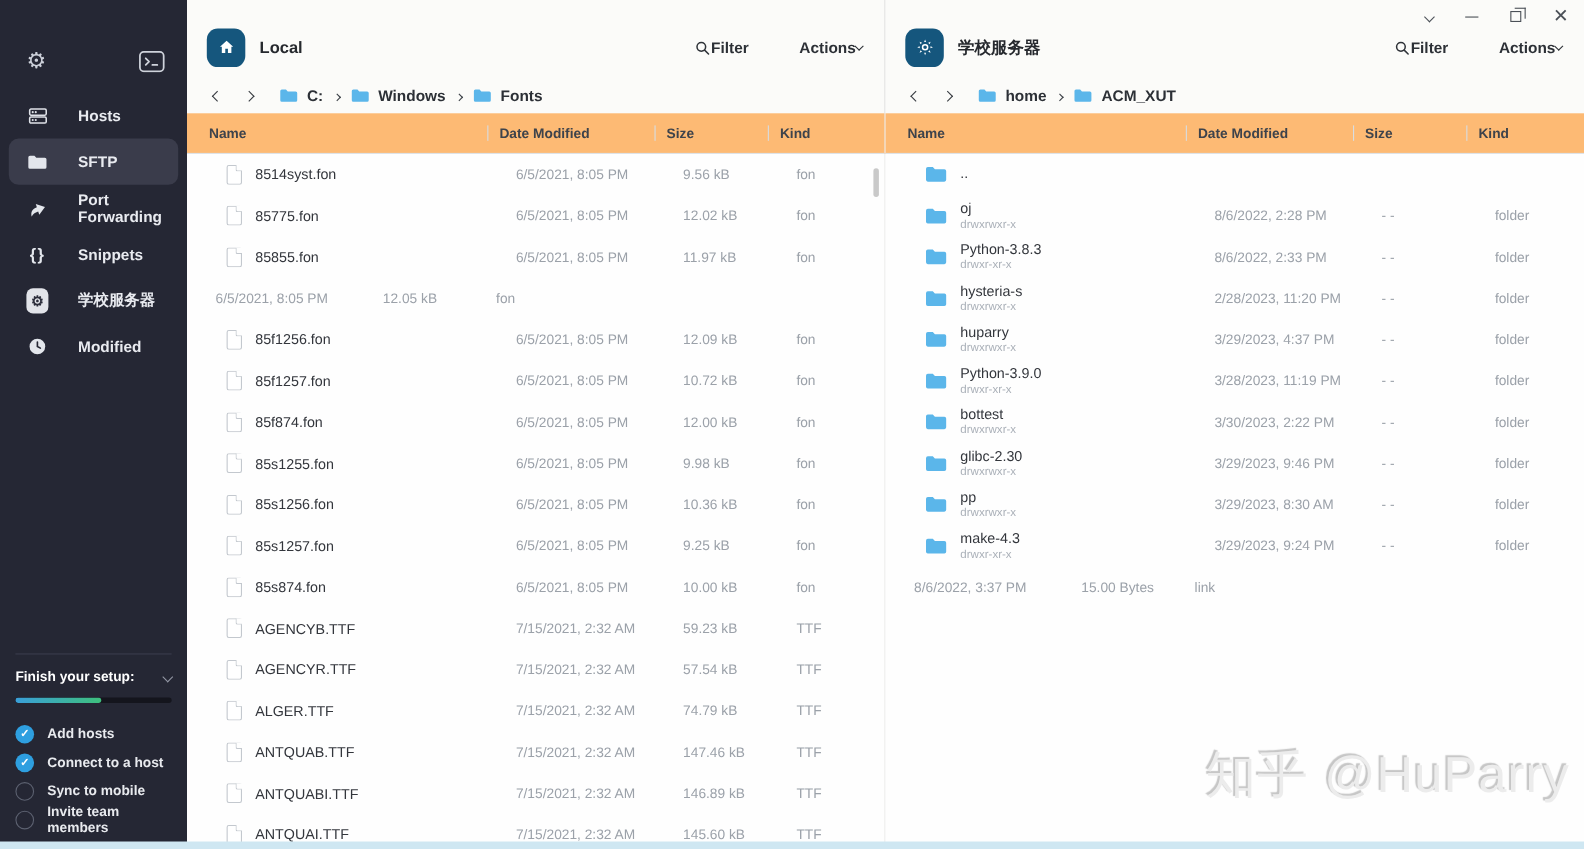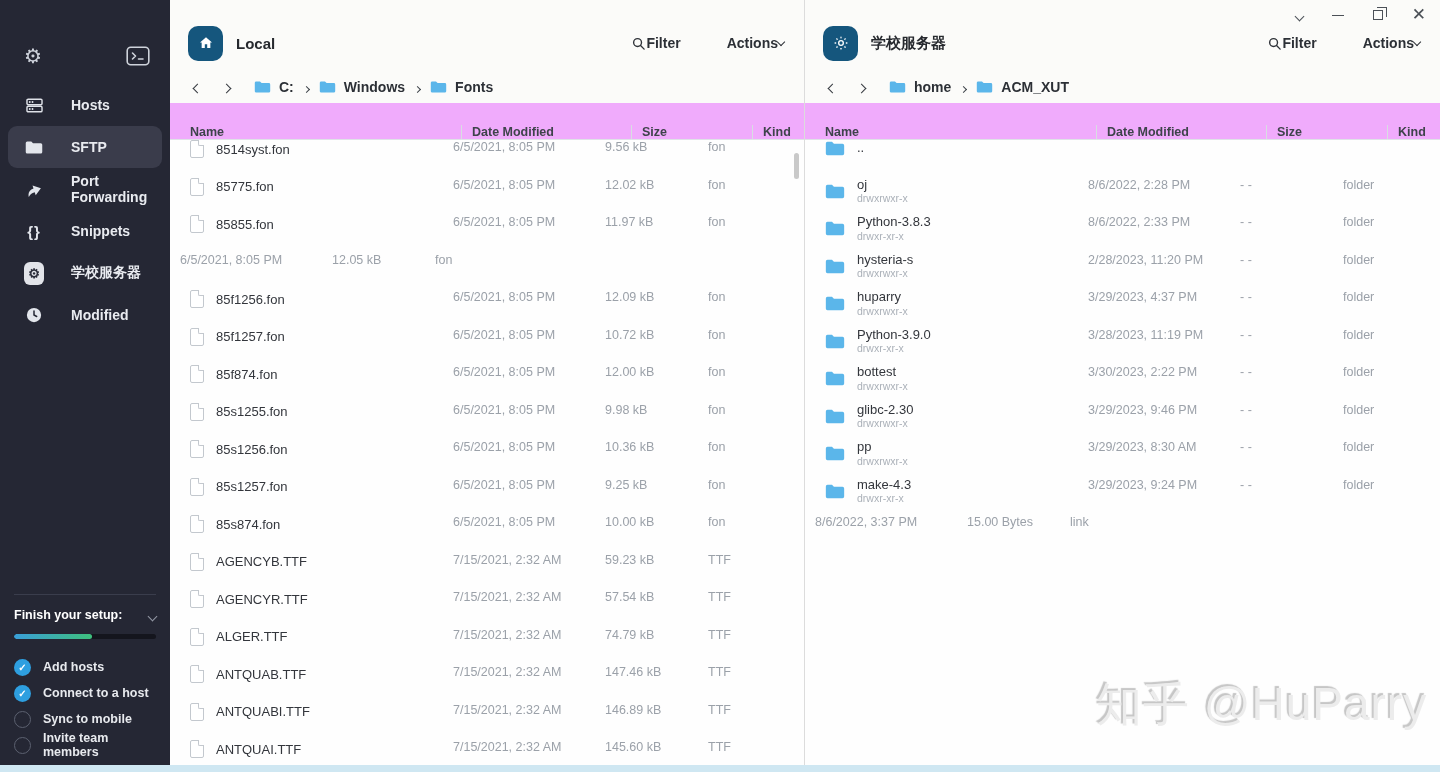--- a/index.html
+++ b/index.html
@@ -58,29 +58,29 @@
   .hdr-filter { margin-right:46px; }
   .hdr-actions .chev { width:6px; height:6px; border-width:1.7px; margin-top:-2px; }
   .crumb-row { display:flex; align-items:center; margin-top:14px; height:22px; color:#2c3036; }
   .nav-arrow { padding:0 6px; color:#35393f; }
   .nav-arrow .chev { width:7px; height:7px; }
   .crumbs { display:flex; align-items:center; margin-left:18px; gap:10px; }
   .crumb { display:flex; align-items:center; gap:8px; font-size:14px; font-weight:600; color:#2c3036; }
   .crumb-sep .chev { width:5px; height:5px; border-width:1.8px; color:#3c4148; }
 
   
-  .thead { display:flex; background:#f0abfc; height:37px; align-items:flex-end; flex:0 0 37px; border-bottom:1px solid #dfe3e7;gap:18px;}
+  .thead { display:flex; background:#fdba74; height:37px; align-items:center; flex:0 0 37px; border-bottom:1px solid #dfe3e7;}
   .th { display:flex; align-items:center; font-size:12.5px; font-weight:700; color:#3e434b; }
   .th + .th { border-left:1px solid #d8dde2; }
   .c1 { width:273px; padding-left:20px; }
   .c2 { width:152px; padding-left:10px; }
   .c3 { width:103px; padding-left:10px; }
   .c4 { flex:1; padding-left:10px; }
   .tbody { position:relative; flex:1; background:#fefefe; overflow:hidden; }
-  .trow { display:flex; align-items:flex-start; height:37.5px; }
+  .trow { display:flex; align-items:center; height:37.5px;padding-left:16px; }
   .cell { display:flex; align-items:center; overflow:hidden; white-space:nowrap; }
   .name-cell { gap:12px; }
   .fname { font-size:13px; color:#33363c; }
   .gray { font-size:12.5px; color:#9ba1a9; }
   .namewrap { display:flex; flex-direction:column; justify-content:center; line-height:1.15; }
   .perm { font-size:10.5px; color:#abb1b9; }
   .doc-icon { position:relative; width:14px; height:18px; background:#fff; border:1px solid #c3c8ce;
     border-radius:2px; flex:0 0 14px; }
   .doc-icon::before { content:""; position:absolute; top:-1px; right:-1px; width:5px; height:5px;
     background:#fefefe; border-left:1px solid #c3c8ce; border-bottom:1px solid #c3c8ce; border-bottom-left-radius:2px; }

